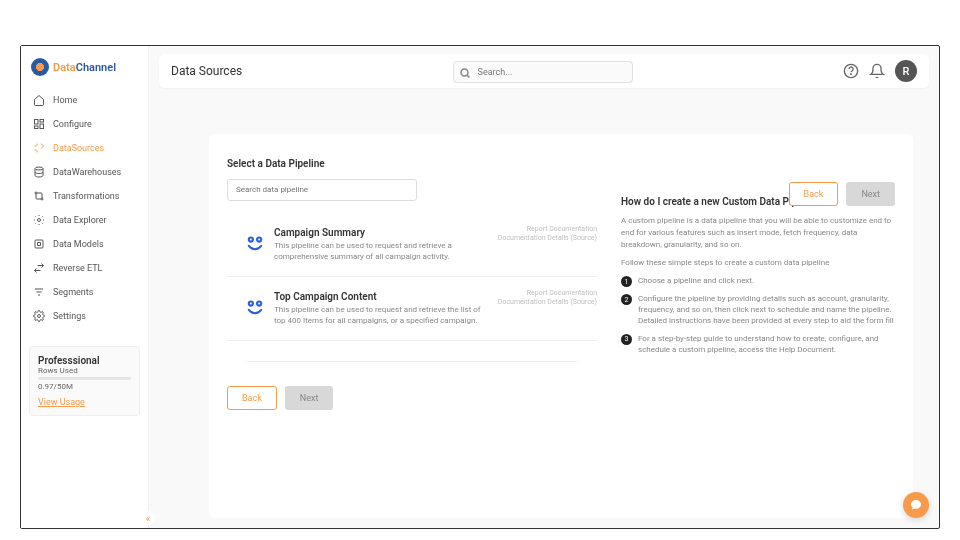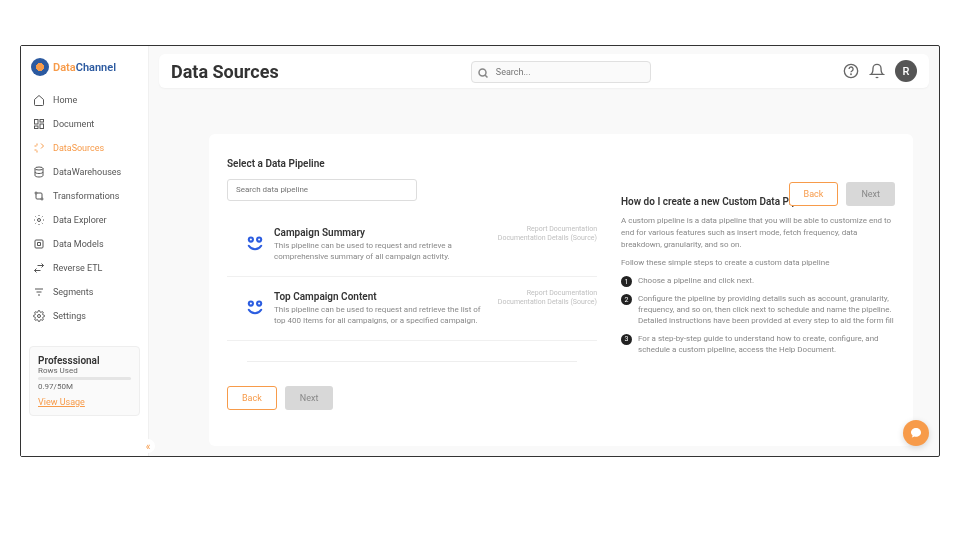--- a/index.html
+++ b/index.html
@@ -1,36 +1,36 @@
 <!DOCTYPE html>
 <html><head>
 <meta charset="utf-8">
 <style>
 * { box-sizing: border-box; margin: 0; padding: 0; font-family: -apple-system, BlinkMacSystemFont, "Segoe UI", Roboto, sans-serif; }
 body { background: #fff; width: 960px; height: 540px; overflow: hidden; }
-.frame { border: 1px solid #333; width: 920px; height: 412px; margin: 45px 20px; position: relative; background: #f9f9f9; border-radius: 2px; }
+.frame { border: 1px solid #333; width: 920px; height: 484px; margin: 45px 20px; position: relative; background: #f9f9f9; border-radius: 2px; }
 .sidebar { position: absolute; left: 0; top: 0; bottom: 0; width: 128px; background: #fff; border-right: 1px solid #f0f0f0; padding: 10px 0; }
 .logo { display: flex; align-items: center; padding: 2px 10px 12px 10px; gap: 4px; }
 .logo-icon { width: 18px; height: 18px; border-radius: 50%; background: radial-gradient(circle, #f79b4a 30%, #2c5aa0 30%); position: relative; }
 .logo-text { font-size: 11px; font-weight: 600; }
 .logo-text .d { color: #f79b4a; }
 .logo-text .c { color: #2c5aa0; }
 .nav { list-style: none; }
 .nav-item { display: flex; align-items: center; gap: 8px; padding: 6px 12px; font-size: 9px; color: #555; cursor: pointer; }
 .nav-item.active { color: #f79b4a; }
 .nav-icon { width: 12px; height: 12px; display: inline-flex; align-items: center; justify-content: center; stroke: currentColor; fill: none; }
 .plan-card { margin: 18px 8px 0 8px; padding: 8px; background: #fafafa; border: 1px solid #eee; border-radius: 4px; }
 .plan-title { font-size: 10px; font-weight: 600; color: #333; }
 .plan-label { font-size: 8px; color: #666; margin-bottom: 2px; }
 .plan-bar { height: 3px; background: #e5e5e5; border-radius: 2px; margin-bottom: 2px; }
 .plan-val { font-size: 8px; color: #666; text-align: left; }
 .plan-link { font-size: 9px; color: #f79b4a; text-decoration: underline; margin-top: 6px; display: block; }
 .collapse { position: absolute; right: -7px; bottom: 3px; width: 14px; height: 14px; color: #f79b4a; font-size: 10px; display: flex; align-items: center; justify-content: center; cursor: pointer; background: #fff; border-radius: 50%; }
 .topbar { position: absolute; left: 138px; right: 10px; top: 8px; height: 34px; background: #fff; border-radius: 6px; display: flex; align-items: center; padding: 0 12px; box-shadow: 0 1px 2px rgba(0,0,0,0.04); }
-.page-title { font-size: 18px; font-weight: 700; color: #333; }
+.page-title { font-size: 12px; font-weight: 400; color: #333; }
 .search-wrap { margin: 0 auto; position: relative; }
 .search { width: 180px; height: 22px; border: 1px solid #e0e0e0; border-radius: 4px; padding: 0 8px 0 24px; font-size: 9px; color: #999; background: #fafafa; }
 .search-icon { position: absolute; left: 6px; top: 4px; color: #888; }
 .top-actions { display: flex; align-items: center; gap: 10px; }
 .icon-btn { width: 16px; height: 16px; color: #666; cursor: pointer; display: flex; align-items: center; justify-content: center; }
 .avatar { width: 22px; height: 22px; border-radius: 50%; background: #555; color: #fff; font-size: 11px; font-weight: 500; display: flex; align-items: center; justify-content: center; cursor: pointer; }
 .content { position: absolute; left: 188px; right: 26px; top: 88px; bottom: 10px; background: #fff; border-radius: 6px; padding: 24px 18px 18px 18px; display: flex; gap: 24px; }
 .left-col { flex: 0 0 370px; }
 .section-label { font-size: 10px; font-weight: 600; color: #333; margin-bottom: 8px; }
 .pipeline-search { width: 190px; height: 22px; border: 1px solid #ddd; border-radius: 3px; padding: 0 8px; font-size: 8px; color: #999; margin-bottom: 18px; }
@@ -80,21 +80,21 @@
       </li>
       <li class="nav-item">
         <span class="nav-icon">
             <svg viewBox="0 0 24 24" stroke-width="2">
               <rect x="3" y="3" width="7" height="9"></rect>
               <rect x="14" y="3" width="7" height="5"></rect>
               <rect x="14" y="12" width="7" height="9"></rect>
               <rect x="3" y="16" width="7" height="5"></rect>
             </svg>
           </span>
-        <span>Document</span>
+        <span>Configure</span>
       </li>
       <li class="nav-item active">
         <span class="nav-icon">
             <svg viewBox="0 0 24 24" stroke-width="2">
               <path d="M8 3v4M3 8h4M8 21v-4M3 16h4M16 3l5 5-5 5"></path>
             </svg>
           </span>
         <span>DataSources</span>
       </li>
       <li class="nav-item">

